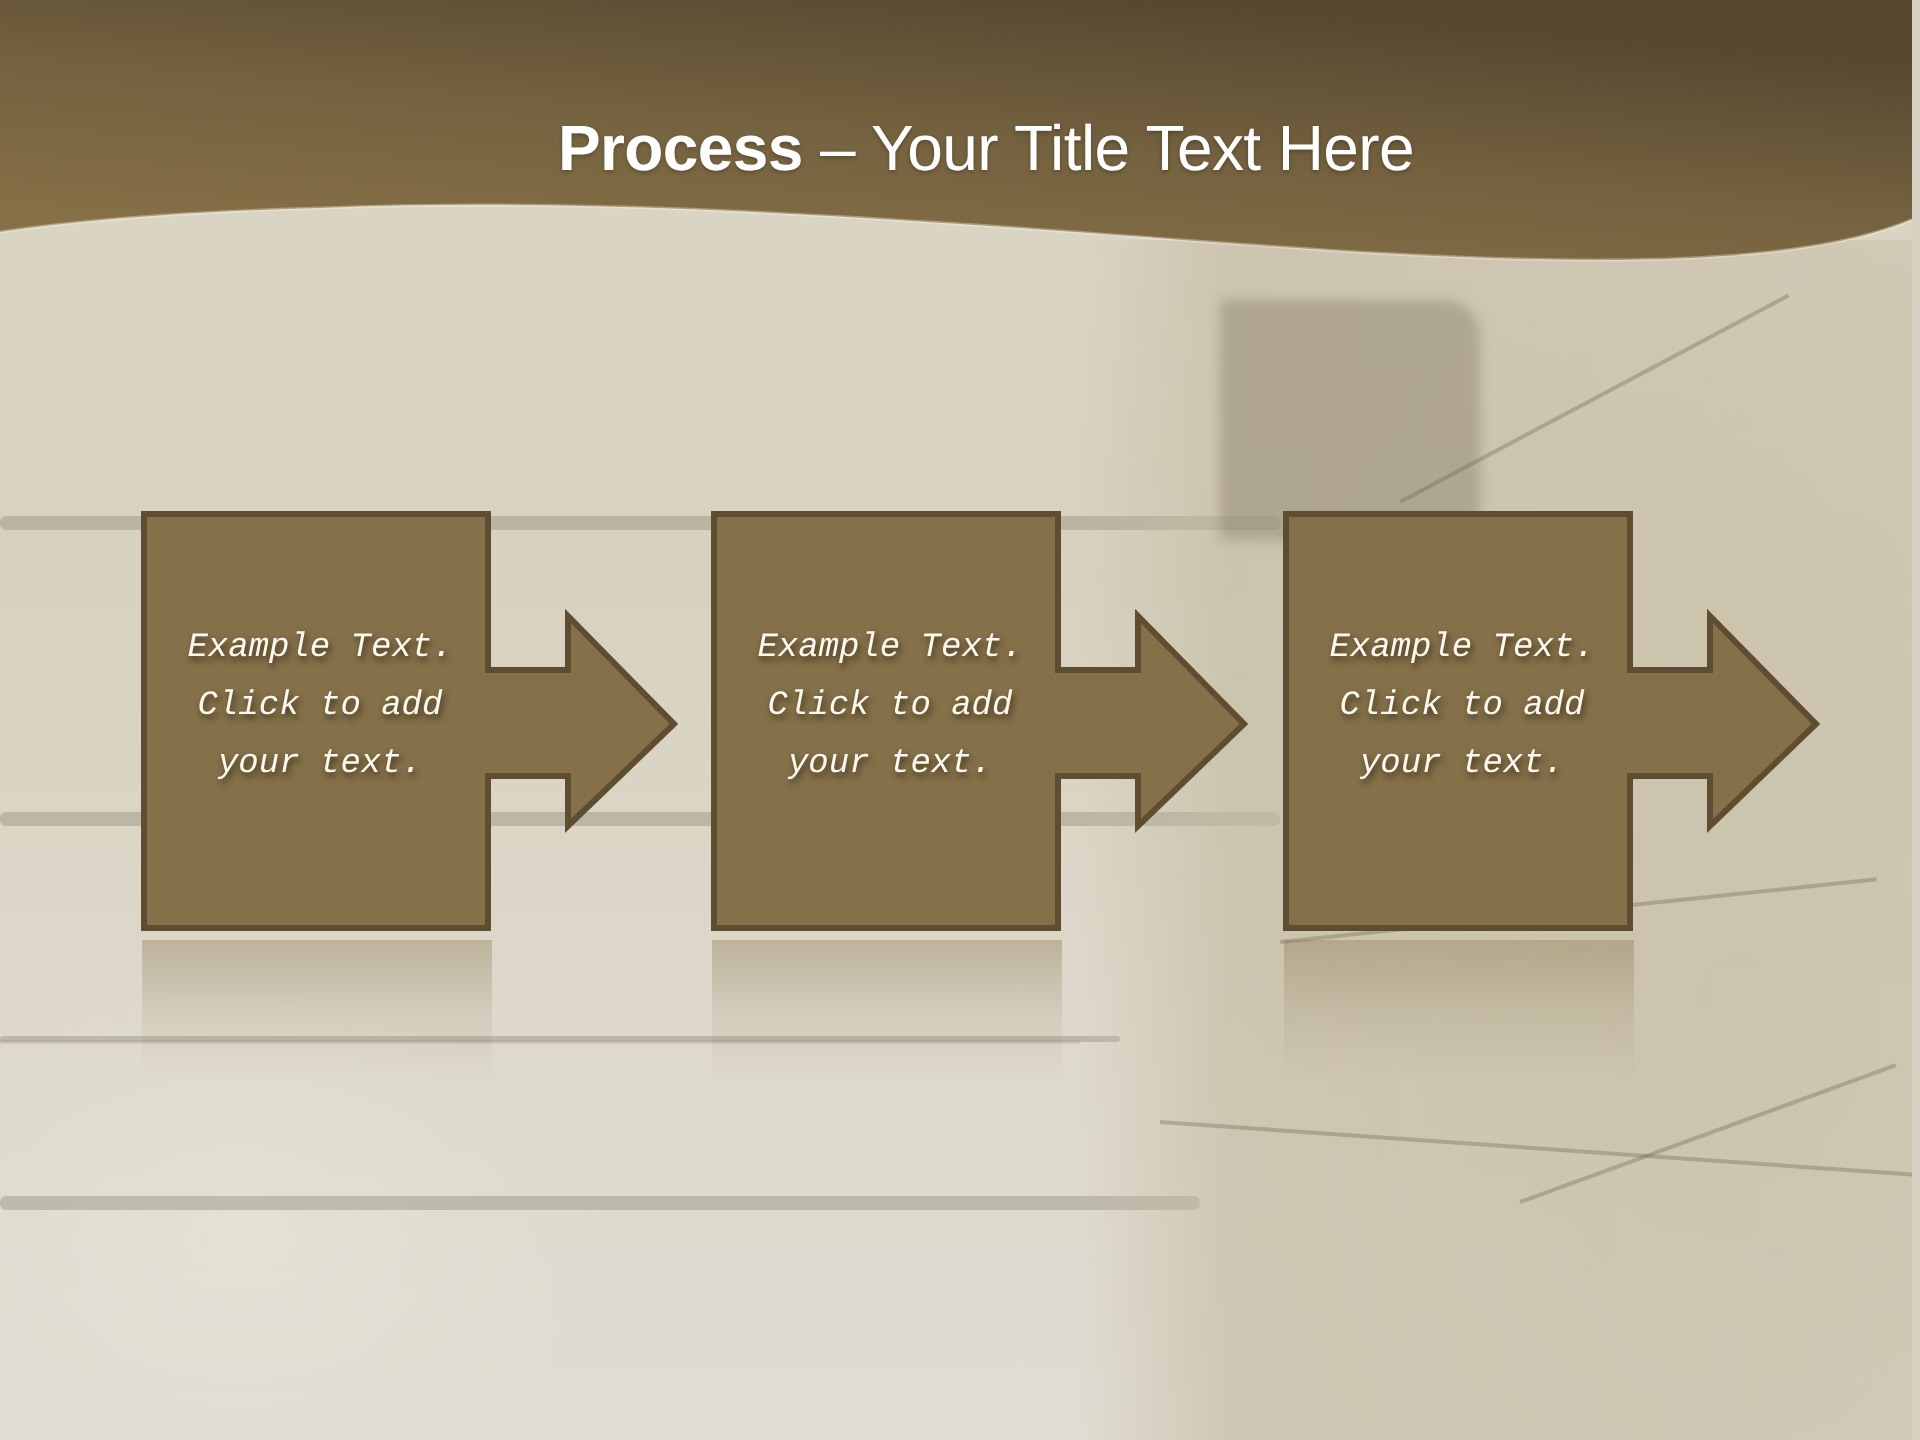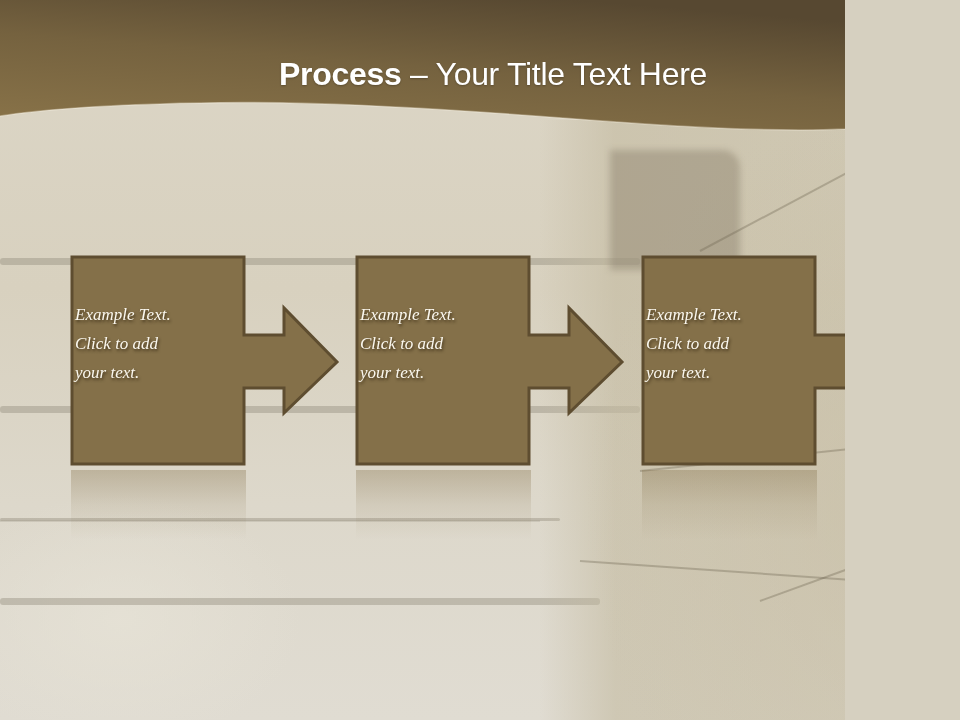--- a/index.html
+++ b/index.html
@@ -1,18 +1,18 @@
 <!DOCTYPE html>
 <html><head>
 <meta charset="utf-8">
 <style>
   html, body { margin:0; padding:0; }
   body { width:960px; height:720px; overflow:hidden; position:relative;
          font-family:"DejaVu Sans", sans-serif; background:#d6d0c0; }
-  .slide { position:absolute; left:0; top:0; width:845px; height:720px; overflow:hidden;
+  .slide { position:absolute; left:0; top:0; width:956px; height:720px; overflow:hidden;
            background:
              radial-gradient(ellipse 260px 180px at 120px 620px, rgba(230,226,214,0.8), rgba(230,226,214,0) 70%),
              linear-gradient(180deg, #dcd6c7 0%, #d8d1bf 40%, #ddd8cb 70%, #e0dcd2 100%); }
   
   .plank-line { position:absolute; left:0; height:7px; background:rgba(150,144,128,0.45); border-radius:3px; }
   .plank-soft { position:absolute; left:0; height:2px; background:rgba(150,144,128,0.25); }
   
   .stump { position:absolute; left:540px; top:120px; width:420px; height:600px;
            background:
              radial-gradient(ellipse 380px 520px at 330px 380px, rgba(200,190,165,0.55), rgba(200,190,165,0) 75%),
@@ -23,22 +23,22 @@
   
   .header { position:absolute; left:0; top:0; width:960px; height:140px; }
   .header svg { position:absolute; left:0; top:0; }
   .title { position:absolute; left:0; top:52px; width:986px; text-align:center; color:#ffffff;
            font-family:"Liberation Sans", sans-serif; font-size:32px; line-height:44px; letter-spacing:-0.3px;
            text-shadow:0 1px 2px rgba(0,0,0,0.25); }
   .title b { font-weight:bold; }
   
   .step { position:absolute; top:256px; width:270px; height:212px; }
   .step svg { position:absolute; left:0; top:0; overflow:visible; }
-  .step .text { position:absolute; left:4px; top:44px; width:170px; color:#fbf8ef;
-                font-family:Liberation Serif, serif; font-style:italic; font-size:17px; line-height:29px;
+  .step .text { position:absolute; left:4px; top:54px; width:170px; text-align:center; color:#fbf8ef;
+                font-family:Liberation Mono, monospace; font-style:italic; font-size:17px; line-height:29px;
                 text-shadow:1px 2px 3px rgba(40,28,10,0.75); }
   .reflection { position:absolute; top:470px; width:175px; height:70px;
                 background:linear-gradient(180deg, rgba(132,112,73,0.35) 0%, rgba(132,112,73,0.12) 50%, rgba(132,112,73,0) 100%); }
 </style>
 </head>
 <body>
 
 <div class="slide">
 
   <div>

